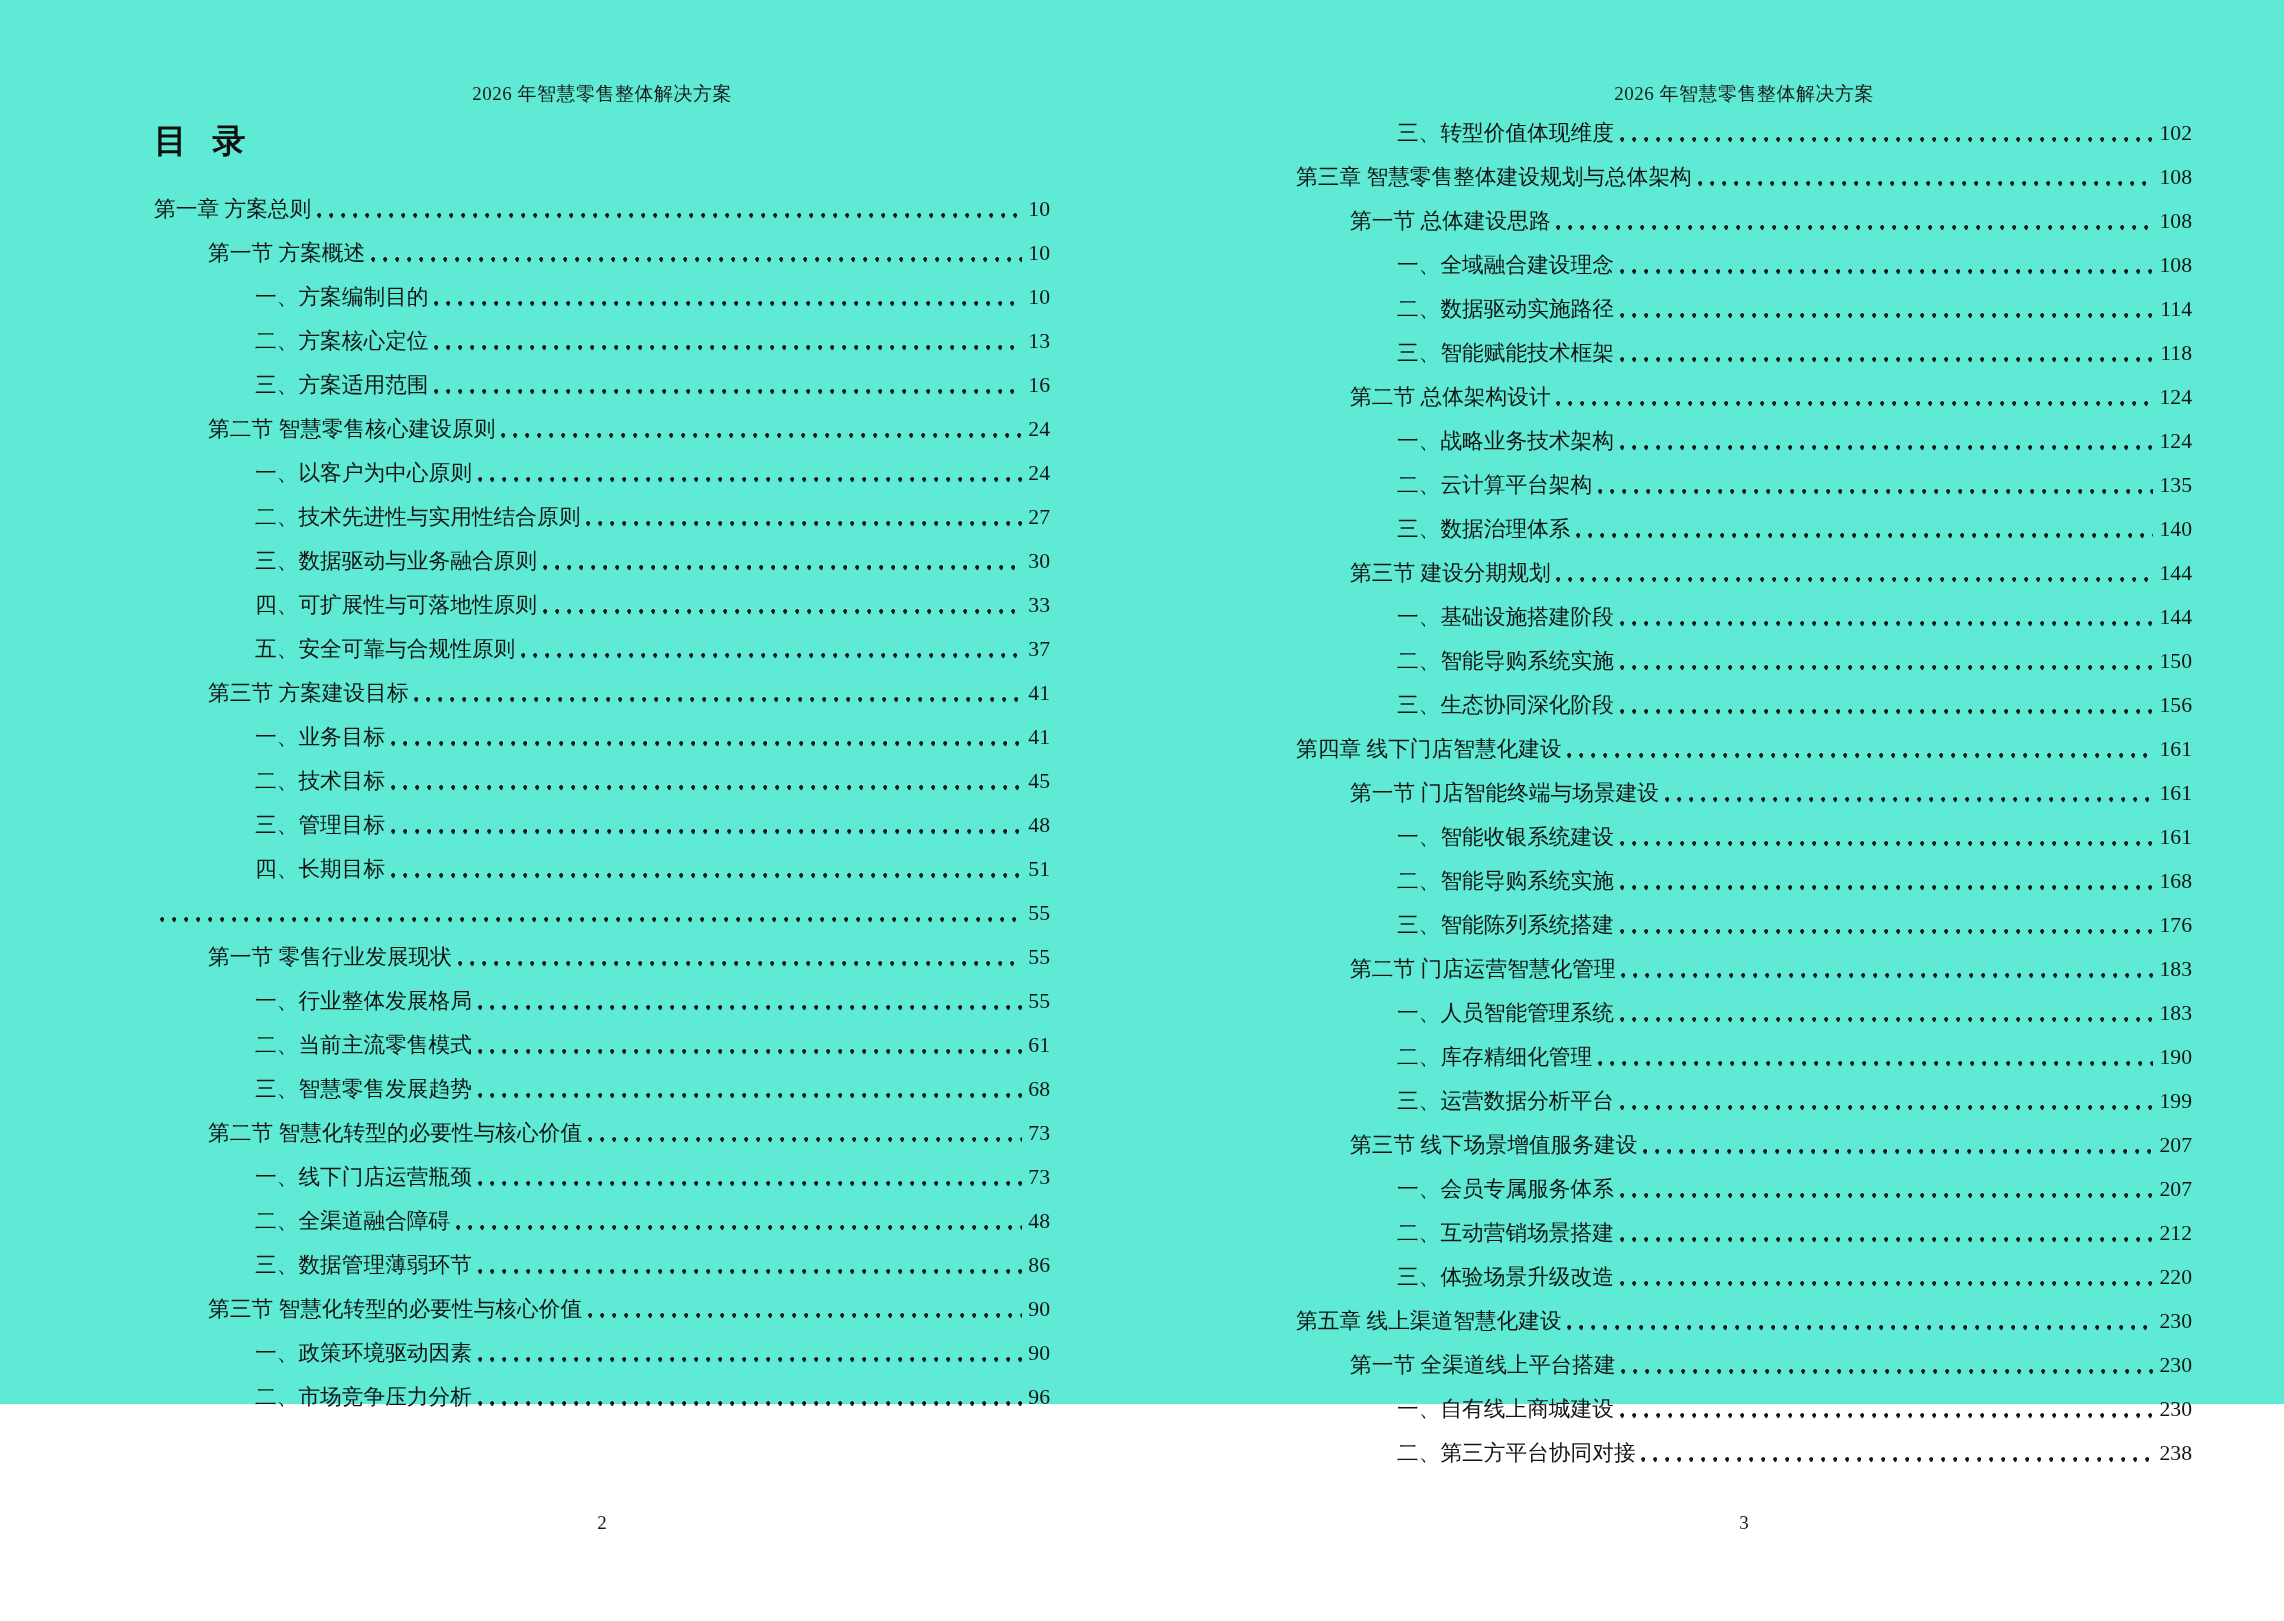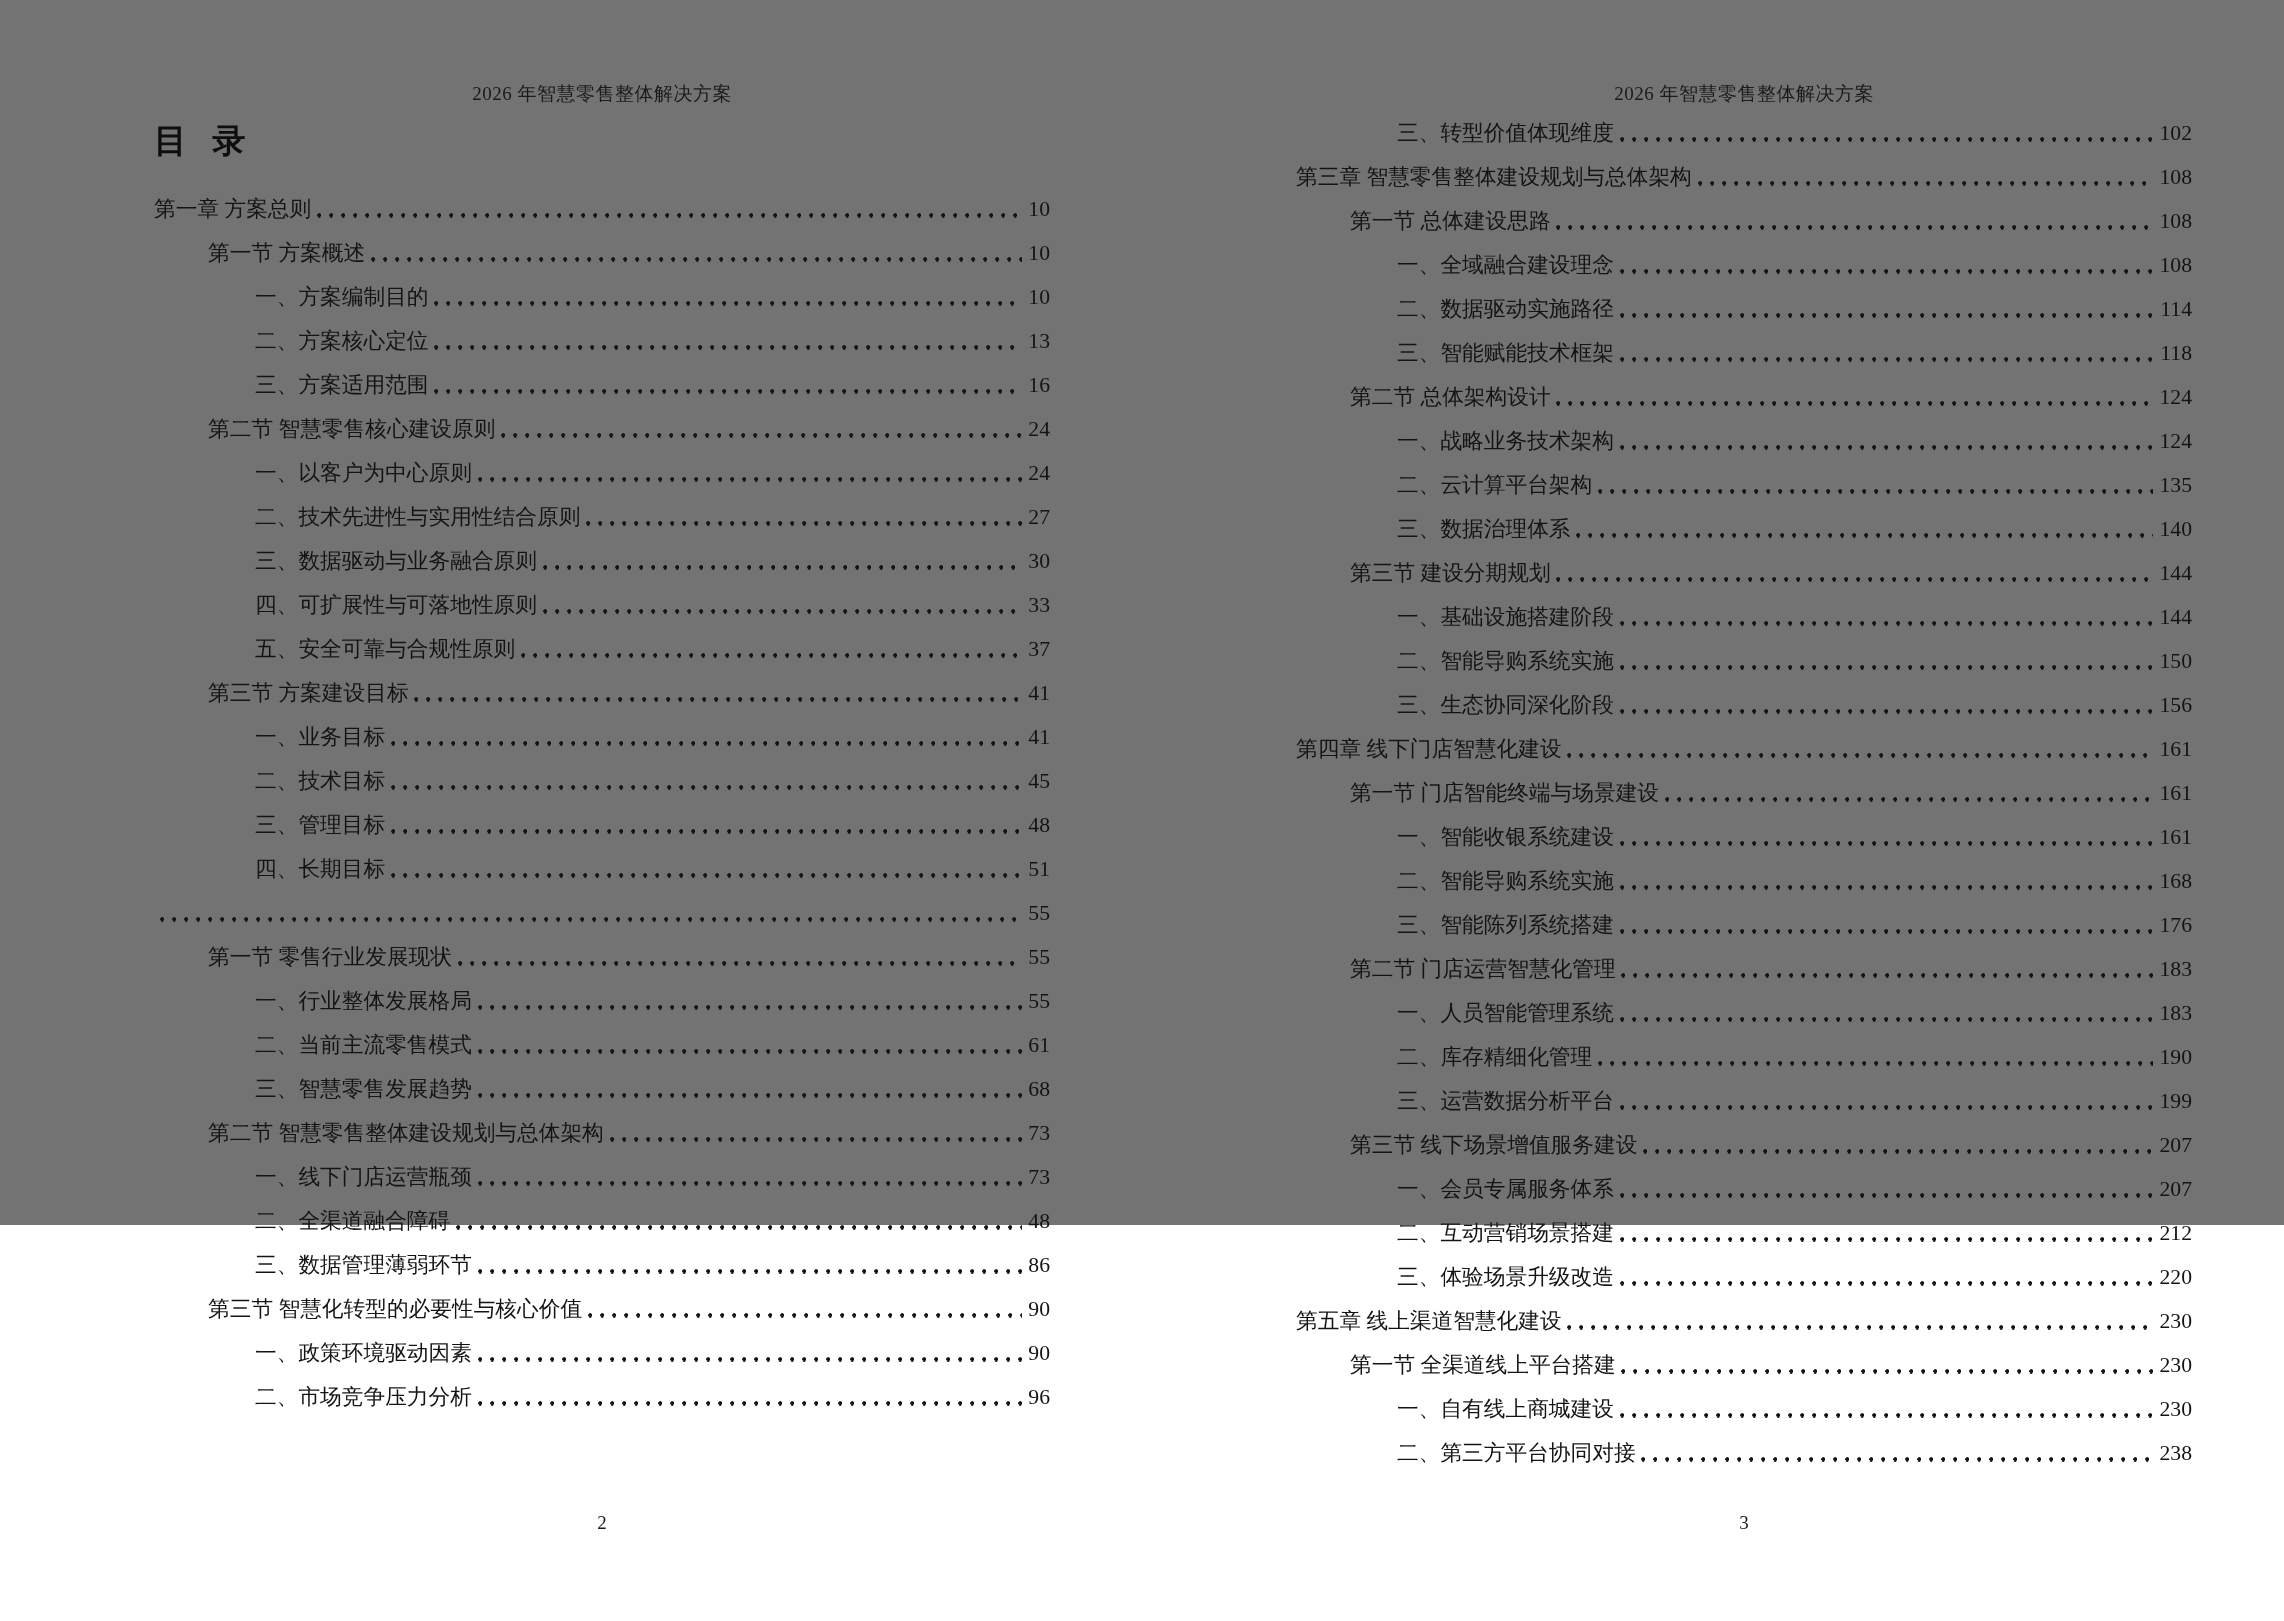--- a/index.html
+++ b/index.html
@@ -6,22 +6,22 @@
     margin: 0;
     padding: 0;
     background: #ffffff;
     width: 2284px;
     height: 1622px;
     overflow: hidden;
   }
   .spread {
     display: flex;
     width: 2284px;
-    height: 1225px;
-    background: #737373;
+    height: 1404px;
+    background: #5eead4;
     color: #141414;
     font-family: "Liberation Serif", "DejaVu Serif", serif;
   }
   .page {
     position: relative;
     width: 1142px;
     height: 1622px;
     flex: 0 0 auto;
   }
   .page-header {
@@ -199,21 +199,21 @@
           <span class="entry-text">二、当前主流零售模式</span>
           <span class="leader"></span>
           <span class="entry-page">61</span>
         </div>
         <div class="entry level-item">
           <span class="entry-text">三、智慧零售发展趋势</span>
           <span class="leader"></span>
           <span class="entry-page">68</span>
         </div>
         <div class="entry level-section">
-          <span class="entry-text">第二节 智慧零售整体建设规划与总体架构</span>
+          <span class="entry-text">第二节 智慧化转型的必要性与核心价值</span>
           <span class="leader"></span>
           <span class="entry-page">73</span>
         </div>
         <div class="entry level-item">
           <span class="entry-text">一、线下门店运营瓶颈</span>
           <span class="leader"></span>
           <span class="entry-page">73</span>
         </div>
         <div class="entry level-item">
           <span class="entry-text">二、全渠道融合障碍</span>

